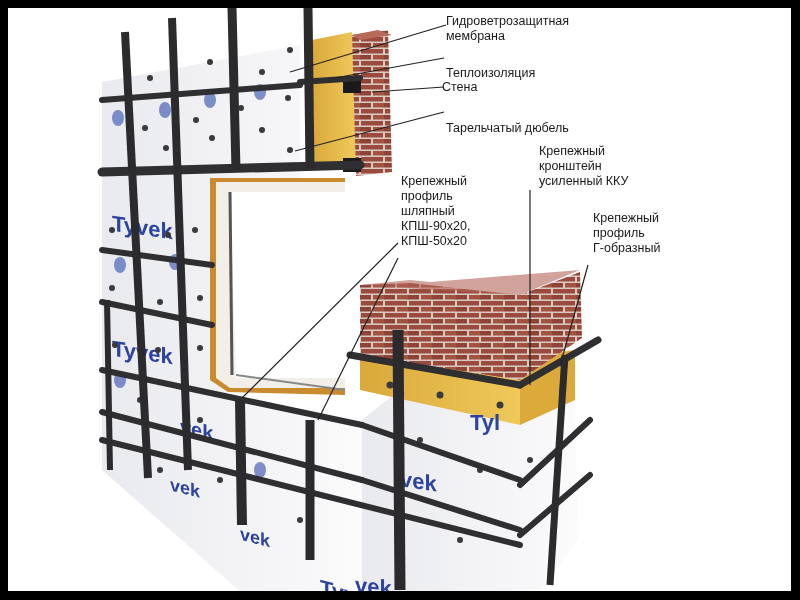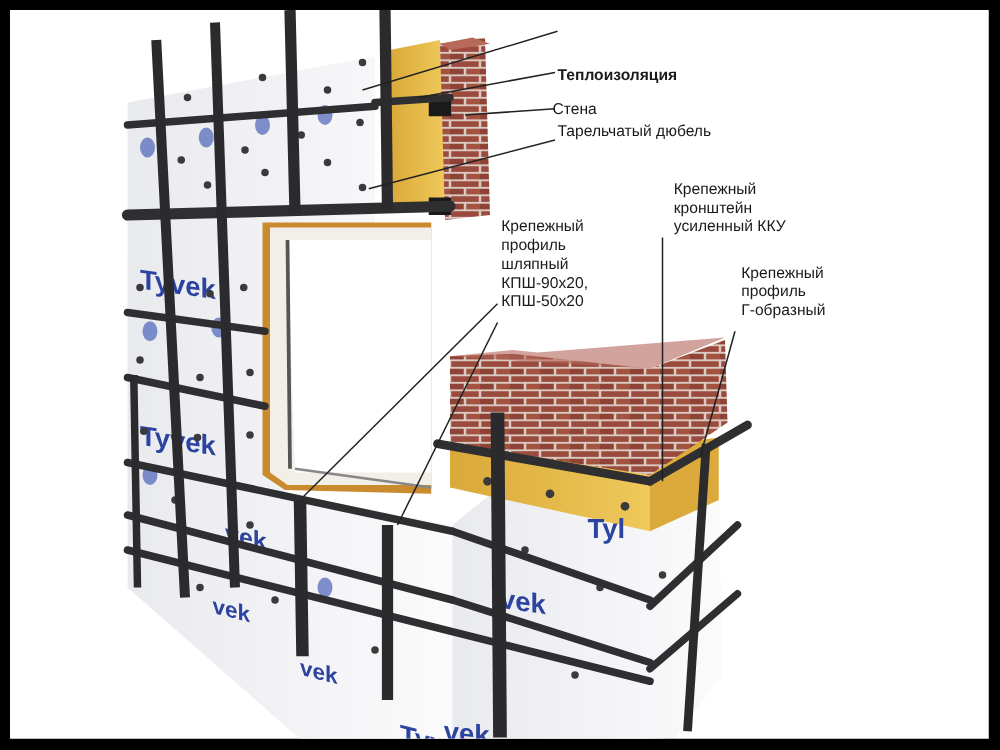--- a/index.html
+++ b/index.html
@@ -158,23 +158,25 @@
       <line x1="335" y1="78" x2="444" y2="58"></line>
       <line x1="372" y1="92" x2="444" y2="87"></line>
       <line x1="295" y1="151" x2="444" y2="112"></line>
       <line x1="242" y1="398" x2="398" y2="243"></line>
       <line x1="318" y1="420" x2="398" y2="258"></line>
       <line x1="530" y1="385" x2="530" y2="190"></line>
       <line x1="560" y1="366" x2="588" y2="265"></line>
     </g>
   </svg>
 
-  <div class="label" style="left:438px; top:45px;font-weight:bold;">Теплоизоляция</div>
+  <div class="label" style="left:438px; top:6px;">Гидроветрозащитная
+мембрана</div>
+  <div class="label" style="left:438px; top:58px;">Теплоизоляция</div>
   <div class="label" style="left:434px; top:72px;">Стена</div>
-  <div class="label" style="left:438px; top:90px;">Тарельчатый дюбель</div>
+  <div class="label" style="left:438px; top:113px;">Тарельчатый дюбель</div>
   <div class="label" style="left:393px; top:166px;">Крепежный
 профиль
 шляпный
 КПШ-90х20,
 КПШ-50х20</div>
   <div class="label" style="left:531px; top:136px;">Крепежный
 кронштейн
 усиленный ККУ</div>
   <div class="label" style="left:585px; top:203px;">Крепежный
 профиль

